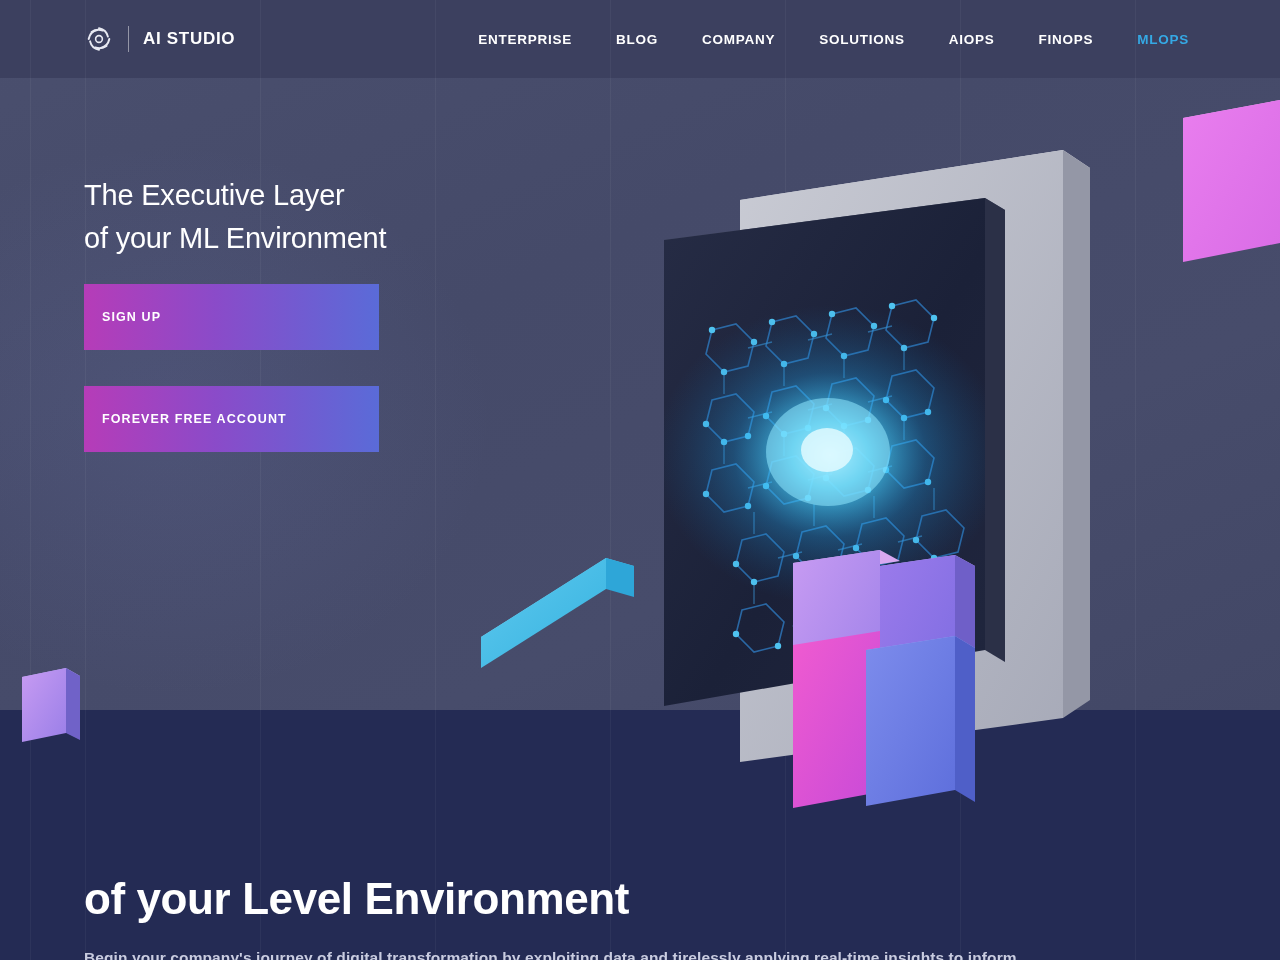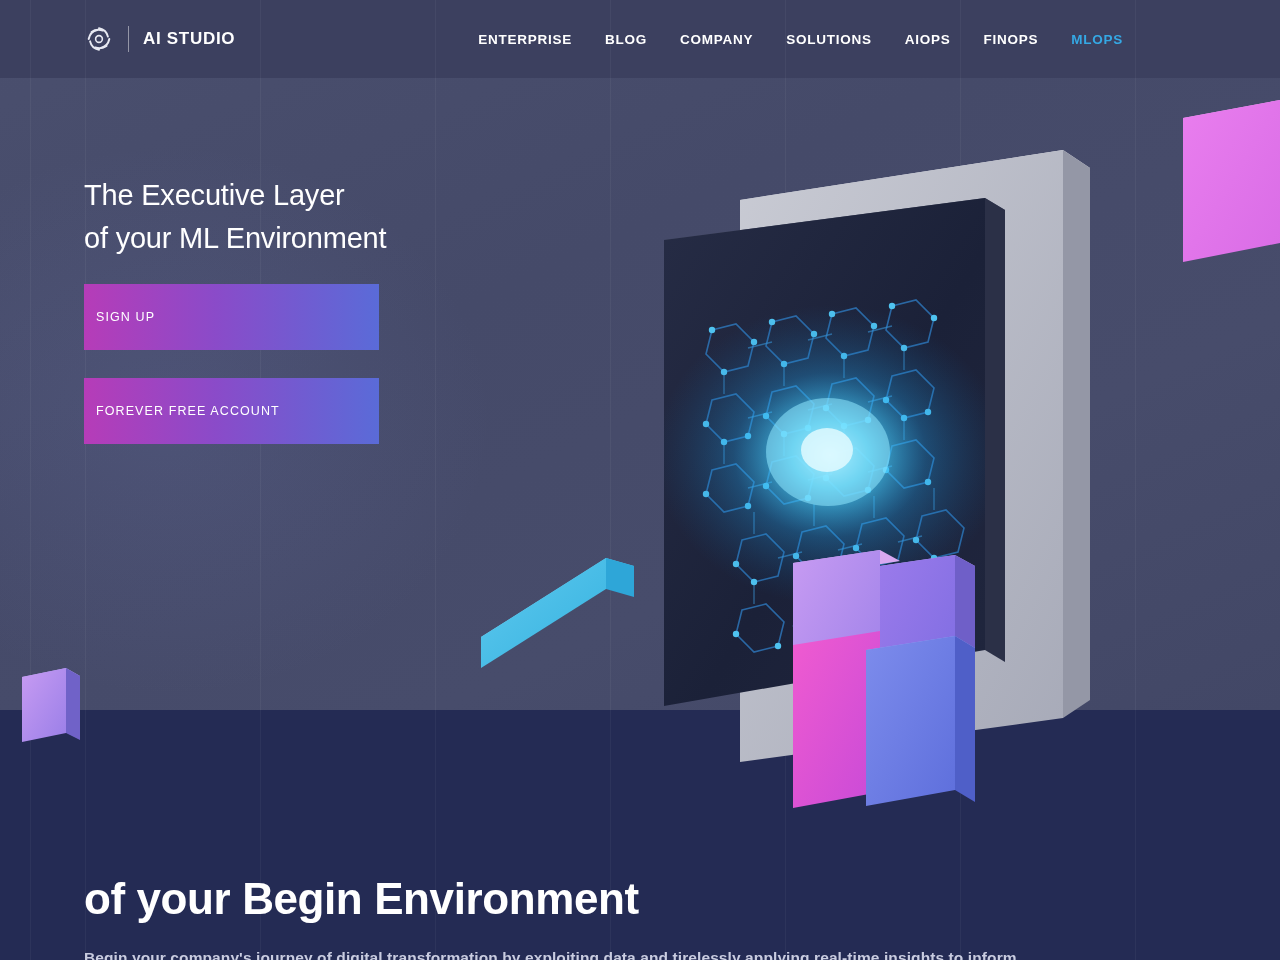--- a/index.html
+++ b/index.html
@@ -50,21 +50,21 @@
     display:flex; align-items:center; z-index:40;
   }
   .brand{ display:flex; align-items:center; margin-left:84px; }
   .logo-mark{ width:30px; height:30px; display:block; }
   .brand-sep{
     width:1px; height:26px; background:rgba(255,255,255,0.45); margin:0 14px;
   }
   .brand-name{
     color:#ffffff; font-size:17px; font-weight:700; letter-spacing:0.7px;
   }
-  nav{ display:flex; align-items:flex-start; gap:33px; margin-left:243px; }
+  nav{ display:flex; align-items:flex-start; gap:44px; margin-left:243px; }
   nav a{
     color:#ffffff; font-size:13.5px; font-weight:700; letter-spacing:0.75px;
     text-decoration:none; white-space:nowrap;
   }
   nav a.active{ color:#35A8E4; }
 
   
   .hero{ position:absolute; left:84px; top:128px; z-index:30; width:1020px; }
   h1{
     color:#ffffff; font-size:67px; line-height:95px; font-weight:700;
@@ -72,26 +72,26 @@
   }
   .sub{
     margin-top:46px; color:#ffffff; font-size:29px; line-height:43px; font-weight:400;
     letter-spacing:-0.2px;
   }
   .btns{ margin-top:24px; }
   .btn{
     display:flex; align-items:center;
     width:295px; height:66px; border:0; cursor:pointer;
     background:linear-gradient(90deg,#B63CB8 0%, #8A4BC9 45%, #5A6BD8 100%);
-    color:#ffffff; font-size:12.5px; font-weight:400; letter-spacing:1.1px;
-    padding-left:12px; font-family:"Liberation Sans", sans-serif;
+    color:#ffffff; font-size:12.5px; font-weight:700; letter-spacing:1.1px;
+    padding-left:18px; font-family:"Liberation Sans", sans-serif;
     text-align:left;
   }
   .btn.wide{ width:295px; }
-  .btn + .btn{ margin-top:28px;text-align:center; }
+  .btn + .btn{ margin-top:36px;text-align:center; }
 
   
   .lower{ position:absolute; left:84px; top:815px; z-index:30; width:1100px; }
   h2{
     color:#ffffff; font-size:44px; line-height:56px; font-weight:700;
     letter-spacing:-0.4px;
   }
   .lead{
     margin-top:18px; color:#C9CCE0; font-size:15.5px; line-height:26px;
     font-weight:700; letter-spacing:0.1px; max-width:1060px;
@@ -359,18 +359,18 @@
 
     <div class="btns">
       <button class="btn">SIGN UP</button>
       <button class="btn wide">FOREVER FREE ACCOUNT</button>
     </div>
   </div>
 
   <div class="lower">
     <h2>
       <br>
-      <span>of your Begin Environment</span>
+      <span>of your Level Environment</span>
     </h2>
     <p class="lead">Begin your company's journey of digital transformation by exploiting data and tirelessly applying real-time insights to inform</p>
   </div>
 
 </div>
 
 </body></html>

